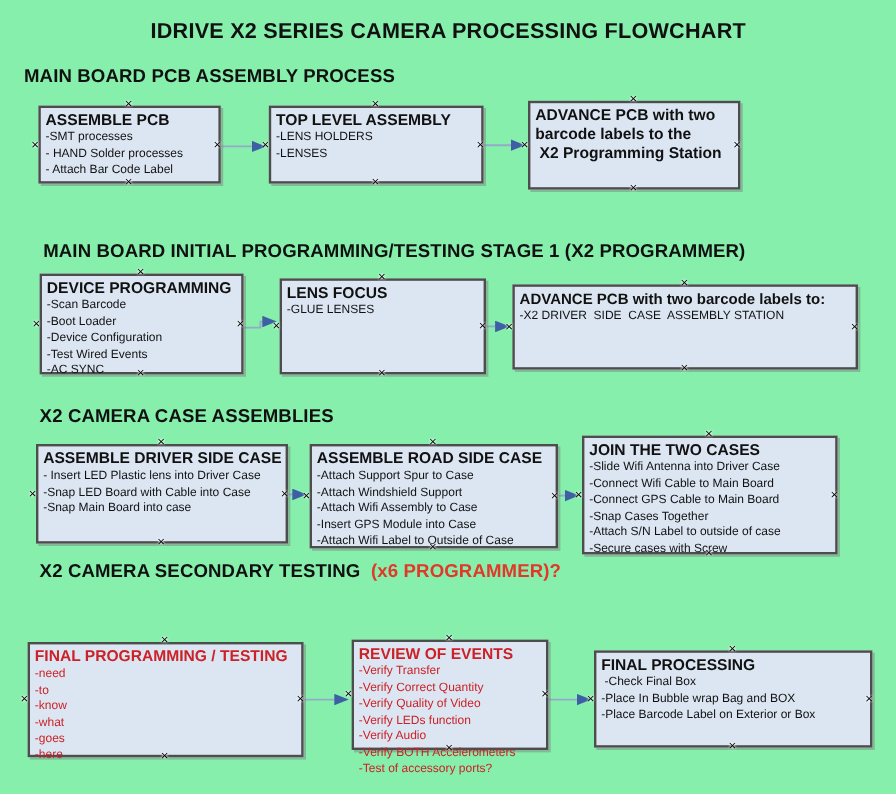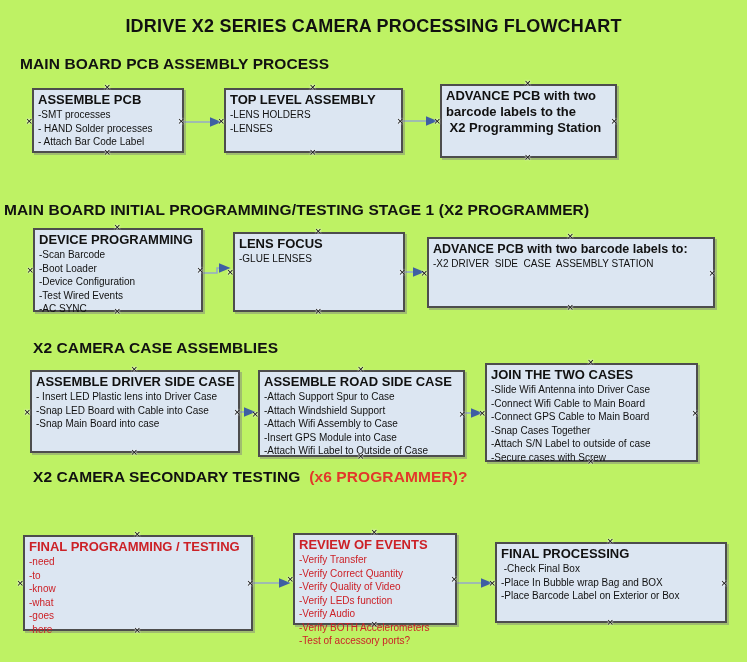--- a/index.html
+++ b/index.html
@@ -1,17 +1,17 @@
 <!DOCTYPE html>
 <html><head>
 <meta charset="utf-8">
 <style>
   html,body{margin:0;padding:0;background:#ffffff;}
   #canvas{
-    position:relative;width:747px;height:662px;background:#bef264;
+    position:relative;width:747px;height:662px;background:#86efac;
     font-family:"Liberation Sans","DejaVu Sans",sans-serif;overflow:hidden;
   }
   .page-title{
     position:absolute;top:16px;left:0;width:747px;text-align:center;
     font-size:18px;font-weight:bold;color:#111;letter-spacing:.2px;
   }
   .section-heading{
     position:absolute;font-size:15.5px;font-weight:bold;color:#111;
     white-space:pre;letter-spacing:.1px;
   }
@@ -80,21 +80,21 @@
       </div>
       <div class="flow-box" style="left: 440px; top: 84px; width: 177px; height: 74px; background: rgb(220, 230, 242); border-color: rgb(77, 77, 77);">
         <div class="box-title">ADVANCE PCB with two</div>
         <div class="box-title">barcode labels to the</div>
         <div class="box-title"> X2 Programming Station</div>
         <span class="anchor-x" style="left: 82.5px; top: -8px;">×</span>
         <span class="anchor-x" style="left: 82.5px; top: 66px;">×</span>
         <span class="anchor-x" style="left: -8px; top: 30px;">×</span>
         <span class="anchor-x" style="left: 169px; top: 30px;">×</span>
       </div>
-      <div class="section-heading" style="left: 4px; top: 201px; text-align: right;"><span>MAIN BOARD INITIAL PROGRAMMING/TESTING STAGE 1 (X2 PROGRAMMER)</span></div>
+      <div class="section-heading" style="left: 36px; top: 201px; text-align: right;"><span>MAIN BOARD INITIAL PROGRAMMING/TESTING STAGE 1 (X2 PROGRAMMER)</span></div>
       <div class="flow-box" style="left: 33px; top: 228px; width: 170px; height: 84px; background: rgb(220, 230, 242); border-color: rgb(77, 77, 77);">
         <div class="box-title">DEVICE PROGRAMMING</div>
         <div class="box-item">-Scan Barcode</div>
         <div class="box-item">-Boot Loader</div>
         <div class="box-item">-Device Configuration</div>
         <div class="box-item">-Test Wired Events</div>
         <div class="box-item">-AC SYNC</div>
         <span class="anchor-x" style="left: 79px; top: -8px;">×</span>
         <span class="anchor-x" style="left: 79px; top: 76px;">×</span>
         <span class="anchor-x" style="left: -8px; top: 35px;">×</span>

